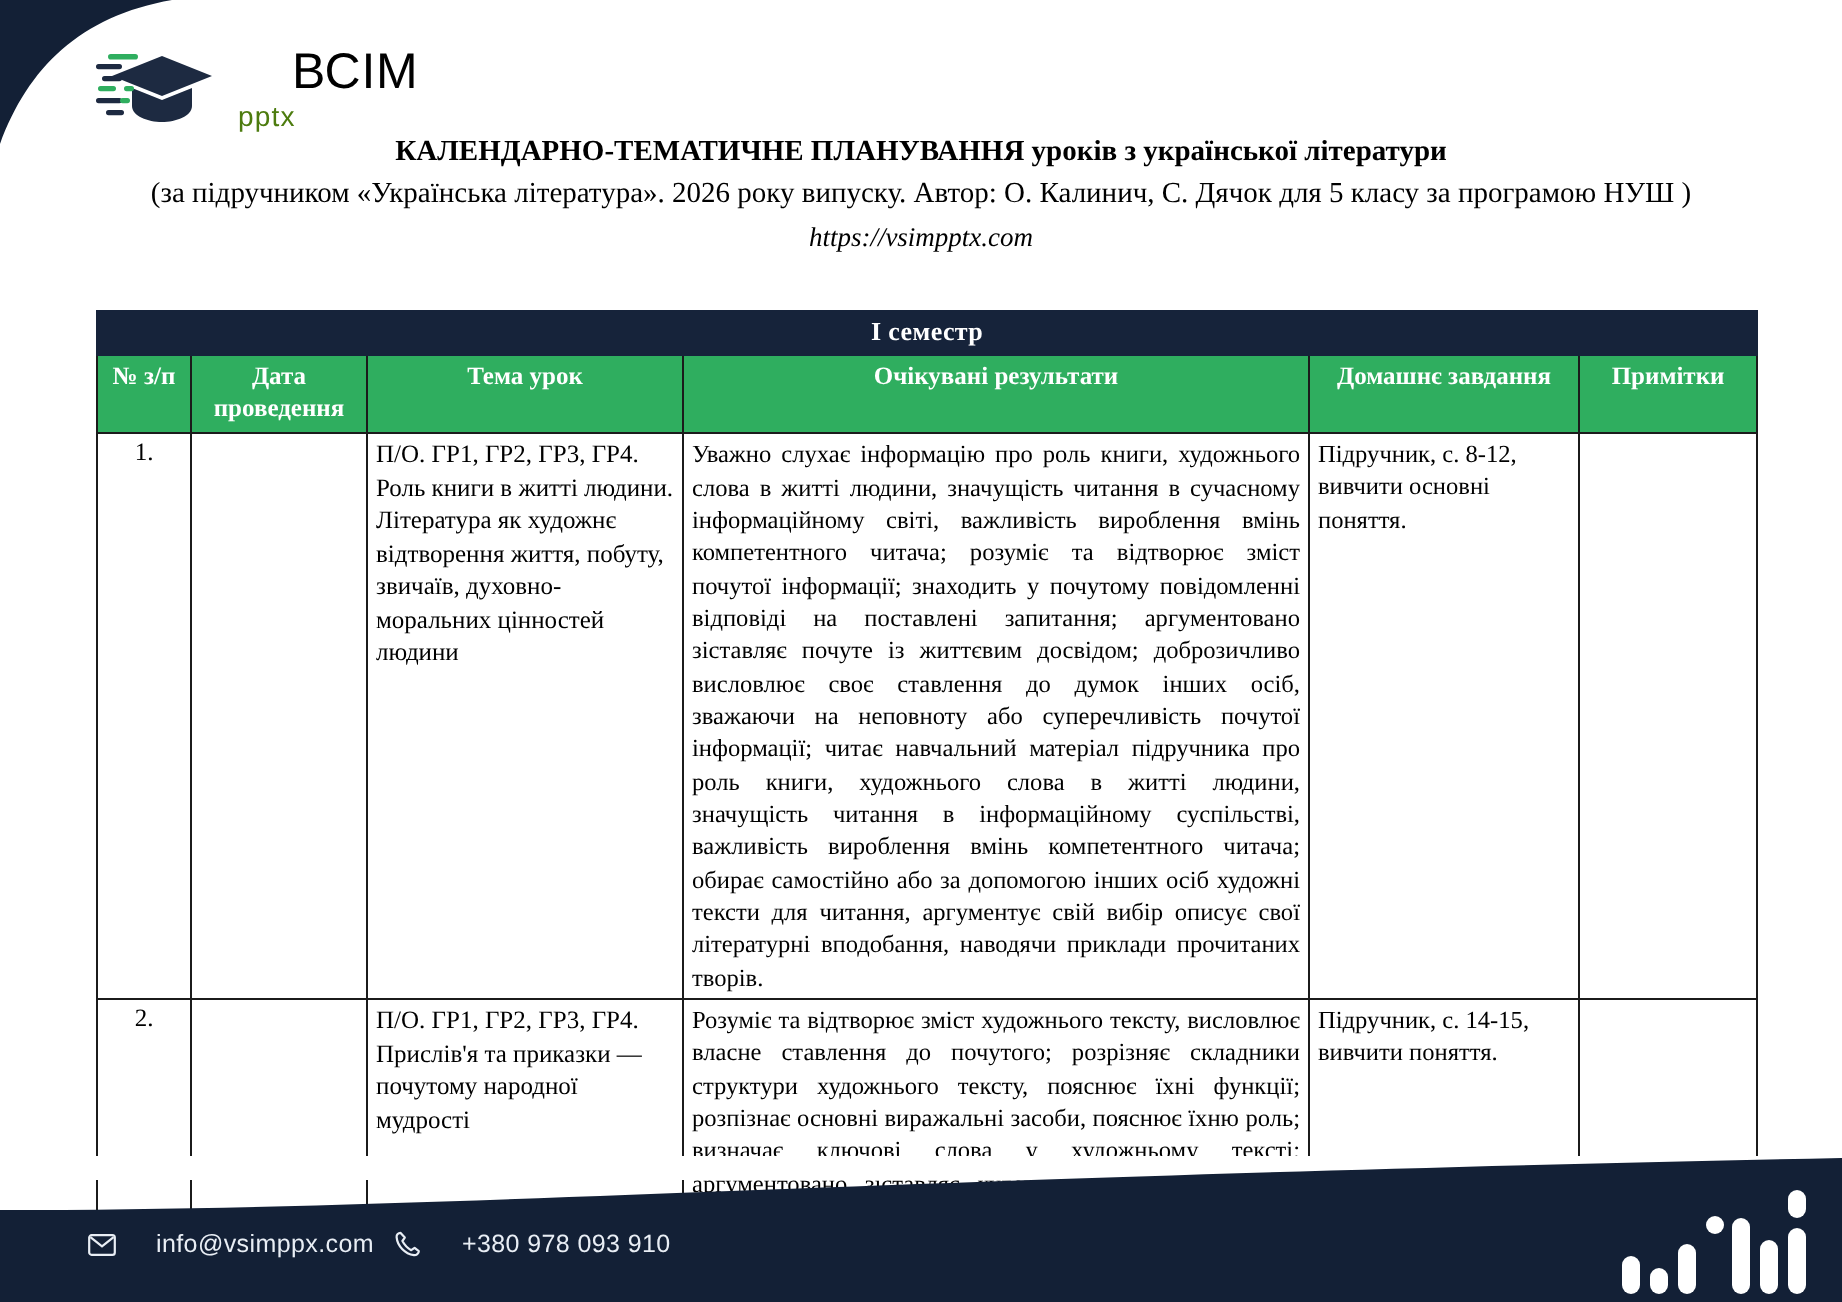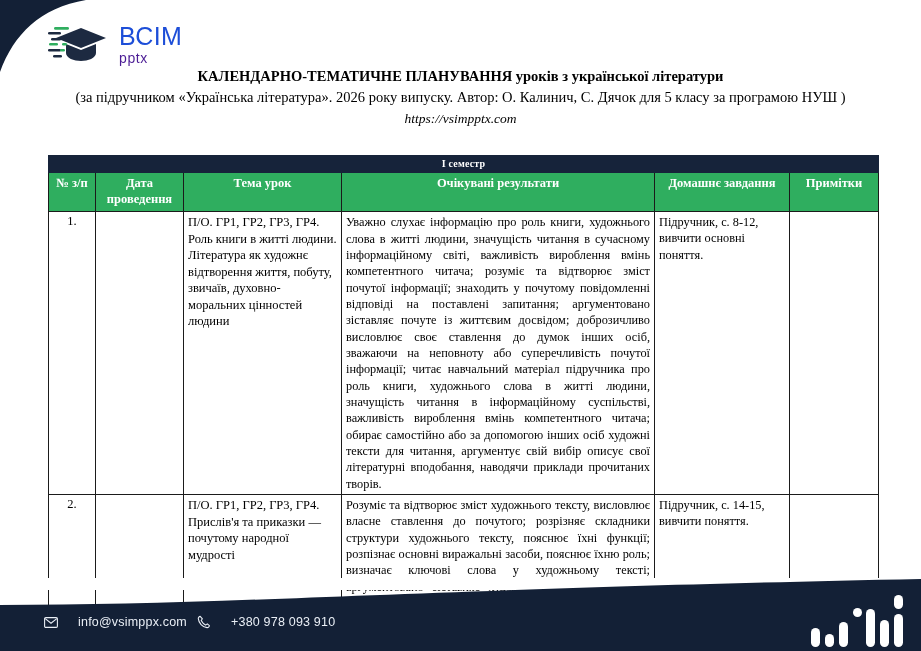--- a/index.html
+++ b/index.html
@@ -113,26 +113,27 @@
   .logo .mark { width: 62px; height: 44px; display:block; }
   .logo .wordmark {
     display: flex;
     flex-direction: column;
     line-height: 1;
     font-family: "Liberation Sans", sans-serif;
   }
   .logo .wordmark .big {
     font-size: 25px;
     font-weight: 400;
-    color: #1d4ed8;
+    color: #000000;
     letter-spacing: .4px;
+    margin-left: 27px;
   }
   .logo .wordmark .small {
     font-size: 14px;
-    color: #4c1d95;
+    color: #4d7c0f;
     margin-top: 2px;
     letter-spacing: .6px;
   }
 
   
   .titleblock {
     position: absolute;
     left: 0; top: 66px;
     width: 921px;
     text-align: center;
@@ -173,21 +174,21 @@
   table.ktp td, table.ktp th {
     border: 1px solid #1b1b1b;
     vertical-align: top;
     padding: 2px 4px;
   }
   tr.band td {
     background: #16233a;
     color: #ffffff;
     text-align: center;
     font-weight: bold;
-    font-size: 10px;
+    font-size: 13px;
     padding: 2px 0 3px;
     border: 1px solid #16233a;
     letter-spacing: .2px;
   }
   tr.colhead th {
     background: #2fae5f;
     color: #ffffff;
     font-weight: bold;
     font-size: 12.5px;
     padding: 3px 3px 4px;

